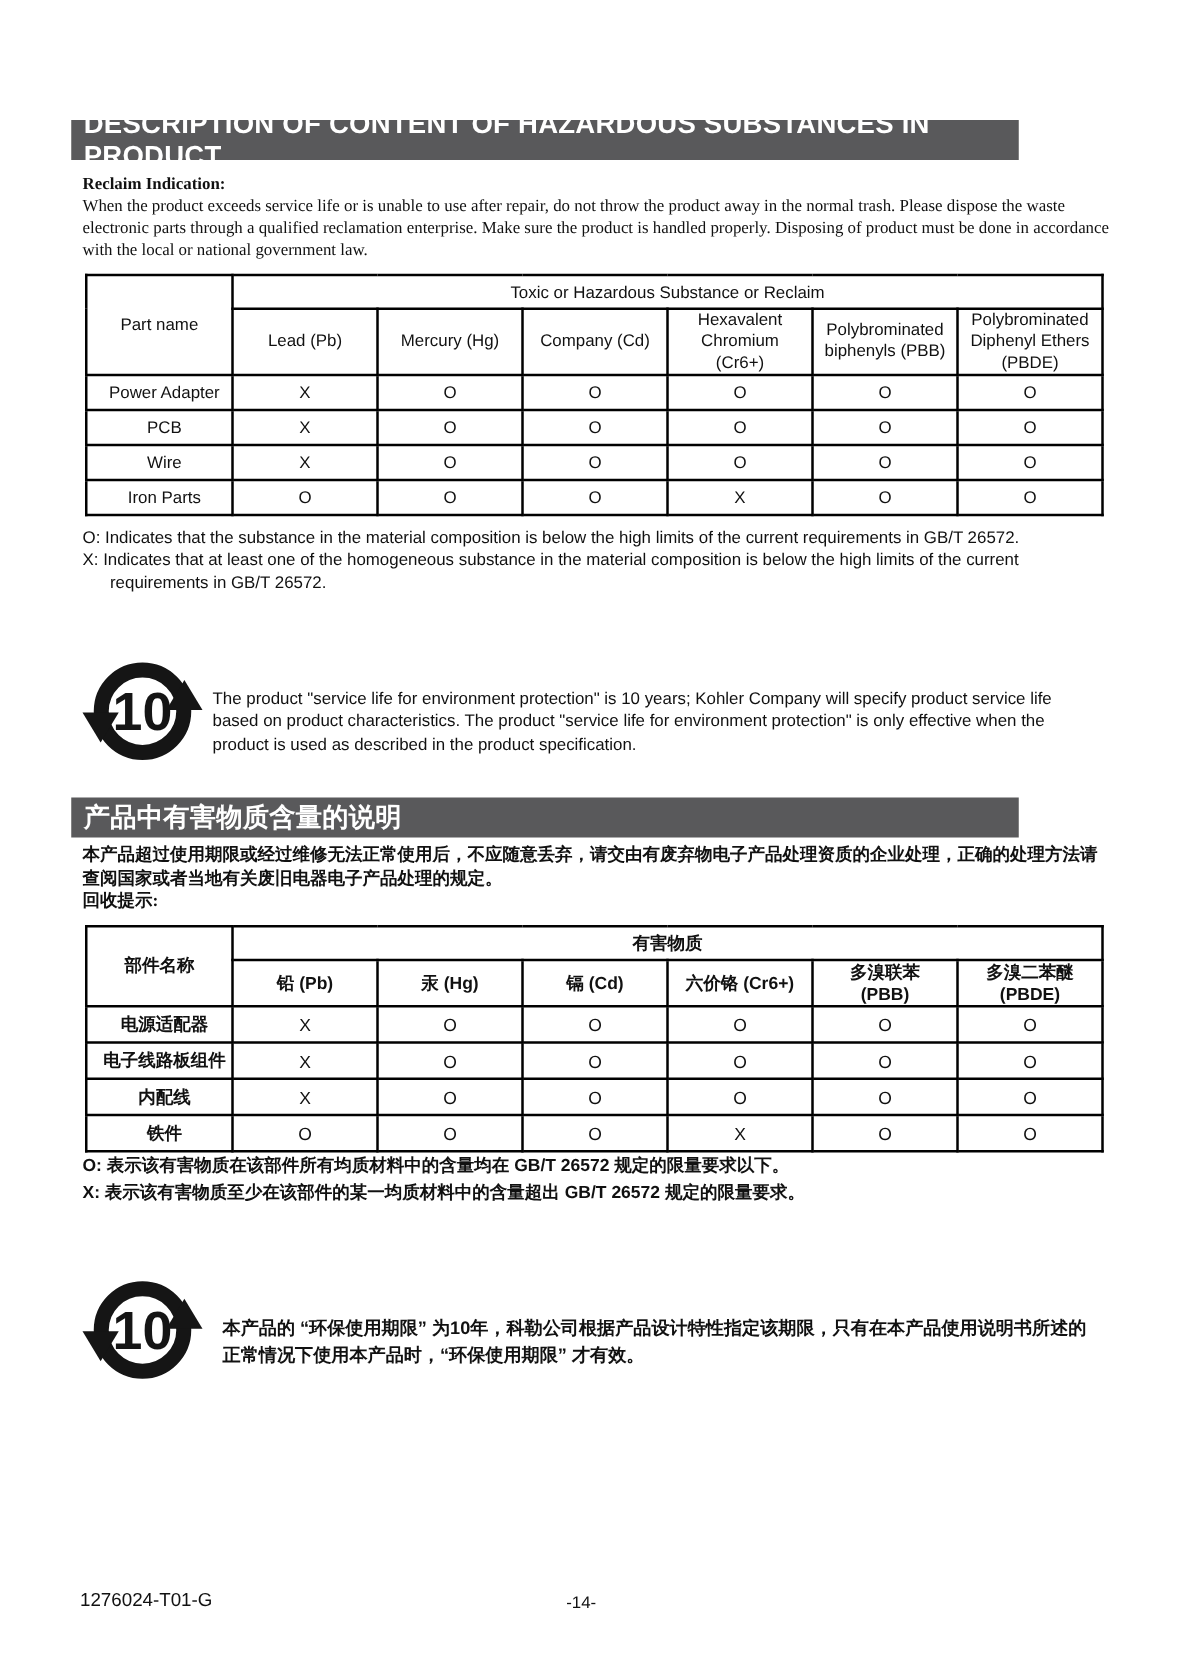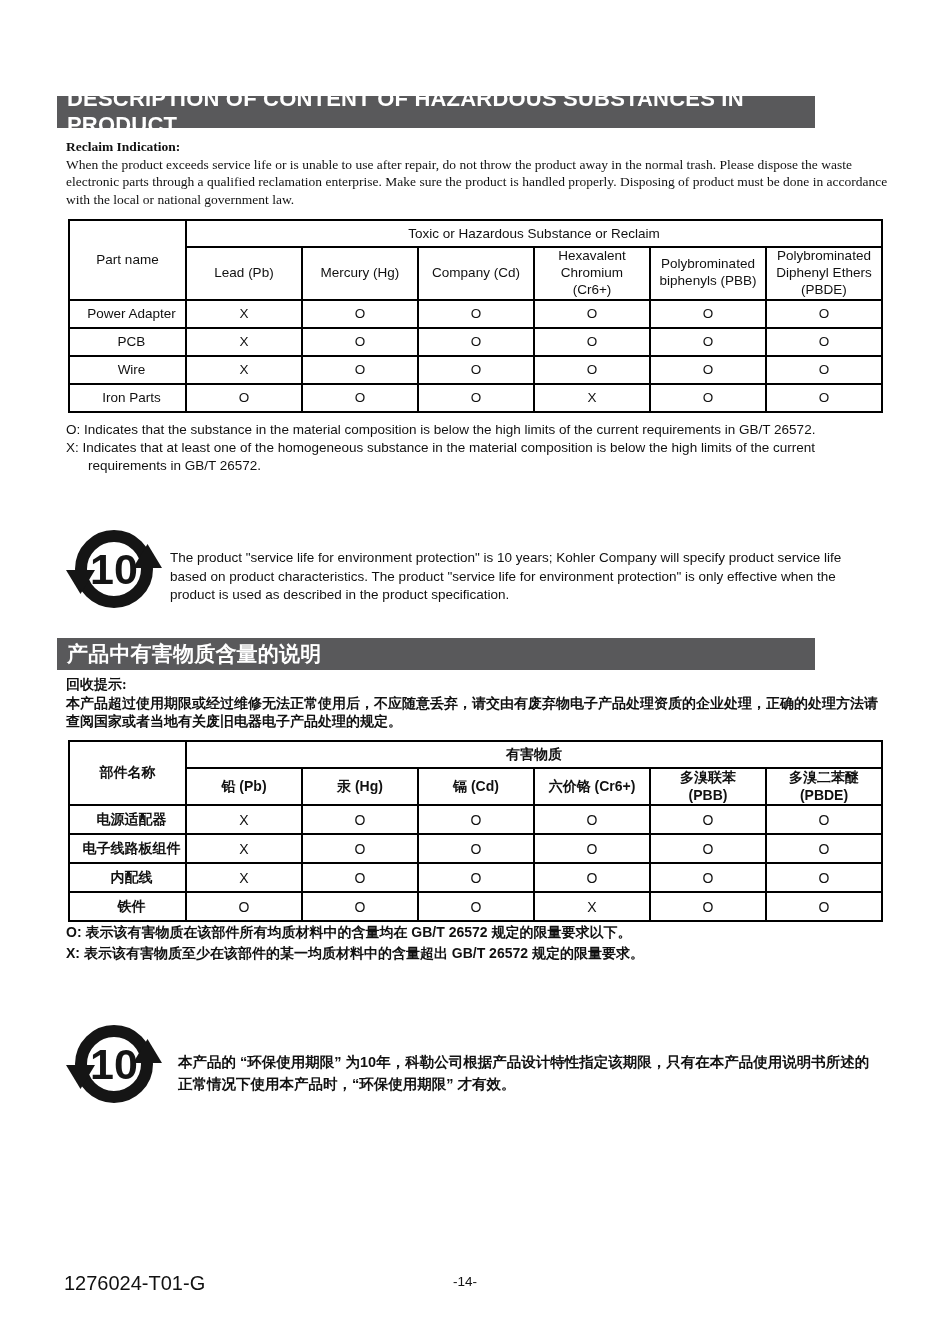--- a/index.html
+++ b/index.html
@@ -57,21 +57,21 @@
   .notes-cn { top: 922px; font-size: 14px; line-height: 21px; }
   .note-hang { padding-left: 22px; text-indent: -22px; }
 
   .epup { position: absolute; left: 64px; width: 826px; display: flex; align-items: center; }
   .epup-en { top: 523px; }
   .epup-cn { top: 1018px; }
   .epup-logo { flex: 0 0 106px; }
   .epup-text { flex: 1; font-size: 13.5px; line-height: 18.5px; padding-top: 12px; max-width: 705px; }
   .epup-cn .epup-text { font-size: 14.5px; line-height: 22px; padding-top: 14px; padding-left: 8px; }
 
-  .footer-left { position: absolute; left: 64px; top: 1272px; font-size: 20px; }
+  .footer-left { position: absolute; left: 64px; top: 1272px; font-size: 15px; }
   .footer-center { position: absolute; left: 0; top: 1274px; width: 930px; text-align: center; font-size: 13.5px; }
 </style>
 </head>
 <body>
 
 <div class="page">
 
   <div class="section-bar bar-en">
     <span>DESCRIPTION OF CONTENT OF HAZARDOUS SUBSTANCES IN PRODUCT</span>
   </div>
@@ -163,22 +163,22 @@
       </svg>
     </div>
     <div class="epup-text">The product "service life for environment protection" is 10 years; Kohler Company will specify product service life based on product characteristics. The product "service life for environment protection" is only effective when the product is used as described in the product specification.</div>
   </div>
 
   <div class="section-bar bar-cn">
     <span>产品中有害物质含量的说明</span>
   </div>
 
   <div class="text-block recycle-cn">
+    <div class="bold-line">本产品超过使用期限或经过维修无法正常使用后，不应随意丢弃，请交由有废弃物电子产品处理资质的企业处理，正确的处理方法请查阅国家或者当地有关废旧电器电子产品处理的规定。</div>
     <div class="bold-line">回收提示:</div>
-    <div class="bold-line">本产品超过使用期限或经过维修无法正常使用后，不应随意丢弃，请交由有废弃物电子产品处理资质的企业处理，正确的处理方法请查阅国家或者当地有关废旧电器电子产品处理的规定。</div>
   </div>
 
   <table class="table-cn">
     <colgroup>
         <col class="c-part">
         <col>
         <col>
         <col>
         <col>
         <col>

